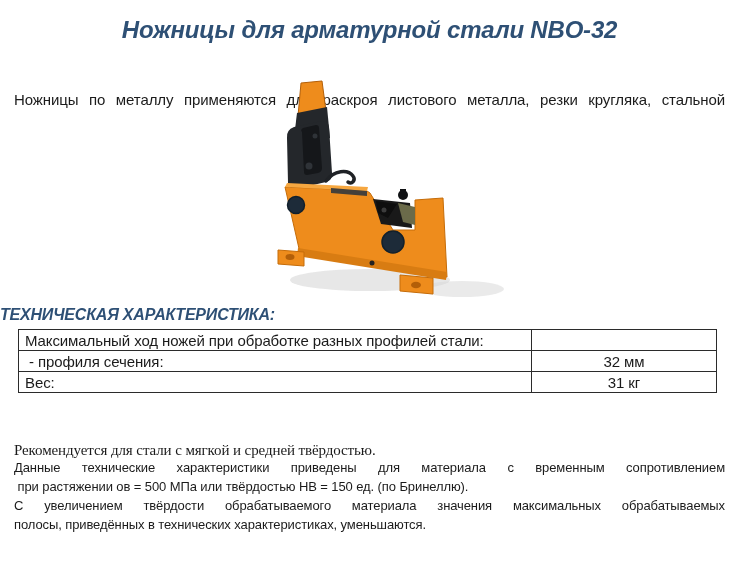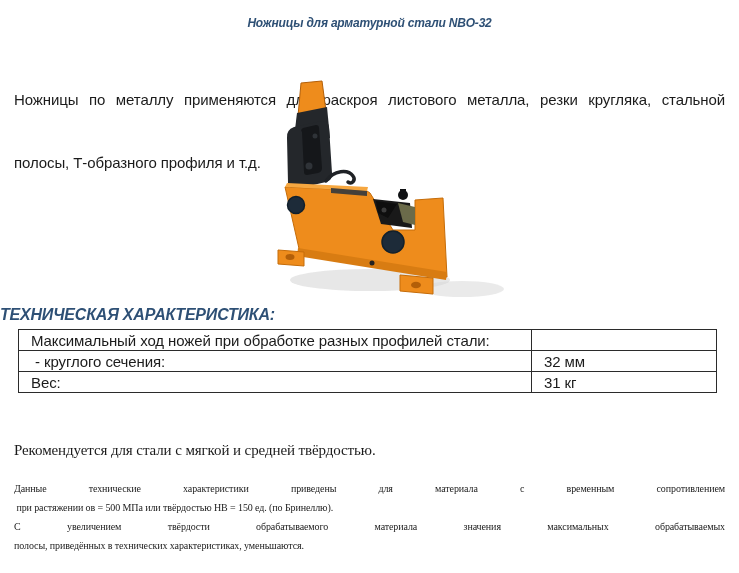--- a/index.html
+++ b/index.html
@@ -7,21 +7,21 @@
   body {
     width: 739px; height: 573px;
     position: relative;
     font-family: "Liberation Sans", "DejaVu Sans", sans-serif;
     color: #1b1b1b;
     overflow: hidden;
   }
   .page-title {
     position: absolute; top: 16px; left: 0; width: 739px;
     text-align: center;
-    font-size: 12px; font-weight: bold; font-style: italic;
+    font-size: 24px; font-weight: bold; font-style: italic;
     color: #2e5075;
     letter-spacing: -0.2px;
   }
   .intro {
     position: absolute; top: 47px; left: 14px; width: 711px;
     font-size: 15px; line-height: 21px; letter-spacing: -0.1px;
     white-space: pre-wrap;
   }
   .justify-full { text-align: justify; text-align-last: justify; }
   .machine-wrap {
@@ -37,47 +37,46 @@
   table.specs {
     position: absolute; top: 329px; left: 18px;
     width: 699px;
     border-collapse: collapse;
     table-layout: fixed;
     font-size: 15px;
   }
   table.specs td {
     border: 1px solid #2b2b2b;
     height: 21px;
-    padding: 0 12px;
+    padding: 0 6px;
     white-space: pre;
     overflow: hidden;
     letter-spacing: -0.1px;
   }
   td.spec-label { width: 510px; text-align: left; }
-  td.spec-value { width: 184px; text-align: left; }
+  td.spec-value { width: 184px; text-align: center; }
   .recommendation {
     position: absolute; top: 440px; left: 14px; width: 711px;
     font-size: 15px; line-height: 20px; letter-spacing: -0.1px;
     white-space: pre-wrap;
     font-family: Liberation Serif, serif;
   }
   .notes {
-    position: absolute; top: 479px; left: 14px; width: 711px;
-    font-size: 10px; line-height: 19px; letter-spacing: -0.1px; font-family: Liberation Serif, serif;
+    position: absolute; top: 458px; left: 14px; width: 711px;
+    font-size: 13px; line-height: 19px; letter-spacing: -0.1px;
   }
   .notes .note-line { white-space: pre-wrap; min-height: 19px; }
 </style>
 </head>
 <body>
 
 <h1 class="page-title">Ножницы для арматурной стали NBO-32</h1>
 
 <div class="intro">
   <div class="justify-full">Ножницы по металлу применяются для раскроя листового металла, резки кругляка, стальной</div>
-  <div>полосы, Т-образного профиля и т.д.</div>
 </div>
 
 <div class="machine-wrap">
   <svg width="280" height="230" viewBox="0 0 280 230" xmlns="http://www.w3.org/2000/svg">
 
     <ellipse cx="130" cy="200" rx="80" ry="11" fill="#d4d4d4" opacity="0.55"></ellipse>
     <ellipse cx="222" cy="209" rx="42" ry="8" fill="#d9d9d9" opacity="0.55"></ellipse>
 
     <polygon points="61,3 82,1 86,31 58,36" fill="#ee8c1c" stroke="#b35f08" stroke-width="1"></polygon>
 
@@ -119,21 +118,21 @@
 
 <div class="spec-heading">ТЕХНИЧЕСКАЯ ХАРАКТЕРИСТИКА:</div>
 
 <table class="specs">
   <tbody>
     <tr>
       <td class="spec-label">Максимальный ход ножей при обработке разных профилей стали:</td>
       <td class="spec-value"></td>
     </tr>
     <tr>
-      <td class="spec-label"> - круглого сечения:</td>
+      <td class="spec-label"> - профиля сечения:</td>
       <td class="spec-value">32 мм</td>
     </tr>
     <tr>
       <td class="spec-label">Вес:</td>
       <td class="spec-value">31 кг</td>
     </tr>
   </tbody>
 </table>
 
 <div class="recommendation">Рекомендуется для стали с мягкой и средней твёрдостью.</div>

